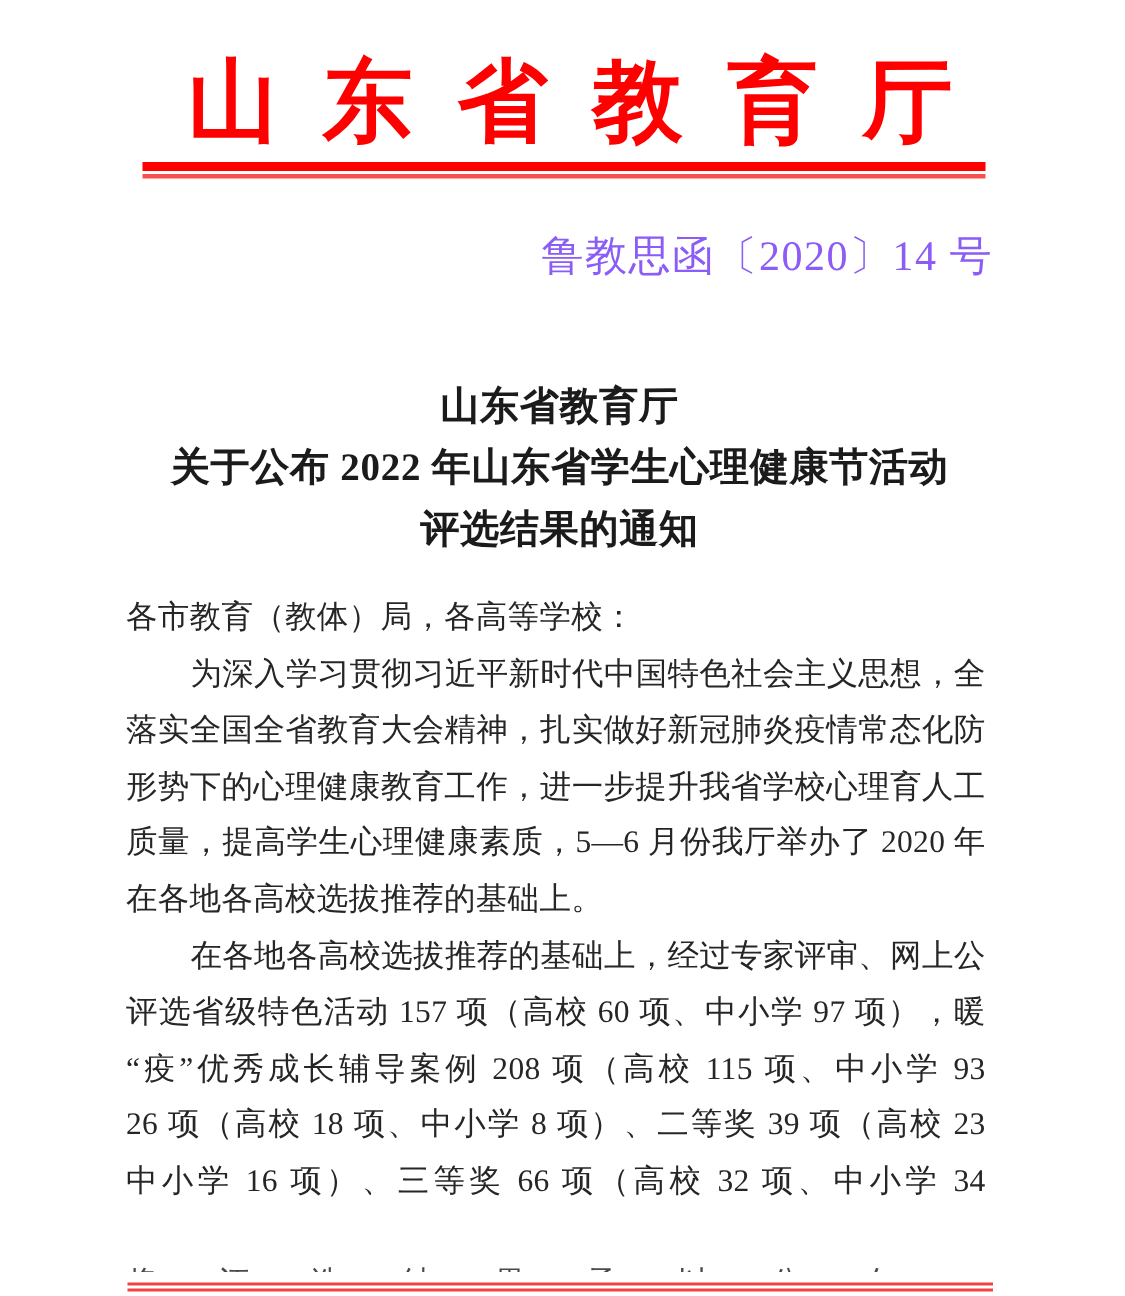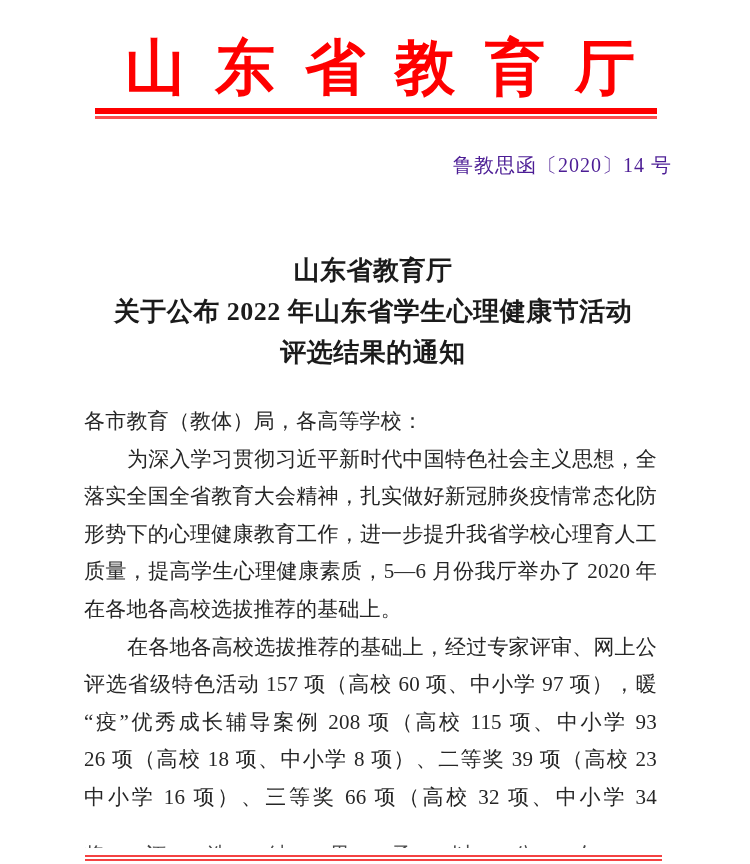--- a/index.html
+++ b/index.html
@@ -41,23 +41,23 @@
     width: 562px;
     height: 2px;
     border-top: 6px solid #fe0000;
     border-bottom: 3px solid #fb4f4f;
   }
 
   
   .doc-number {
     position: absolute;
     top: 152px;
-    right: 78px;
-    font-size: 20px;
-    color: #4c1d95;
+    right: 88px;
+    font-size: 28px;
+    color: #8b5cf6;
     letter-spacing: 1px;
     white-space: nowrap;
   }
 
   
   .title-block {
     position: absolute;
     left: 84px;
     top: 250px;
     width: 578px;
@@ -69,21 +69,21 @@
     font-size: 26px;
     line-height: 41px;
     letter-spacing: 0.5px;
     white-space: nowrap;
   }
 
   
   .body-block {
     position: absolute;
     left: 84px;
-    top: 403px;
+    top: 393px;
     width: 573px;
     font-size: 21px;
     color: #262626;
     letter-spacing: 0.2px;
   }
   .line {
     height: 37.6px;
     line-height: 37.6px;
     overflow: hidden;
     white-space: nowrap;

